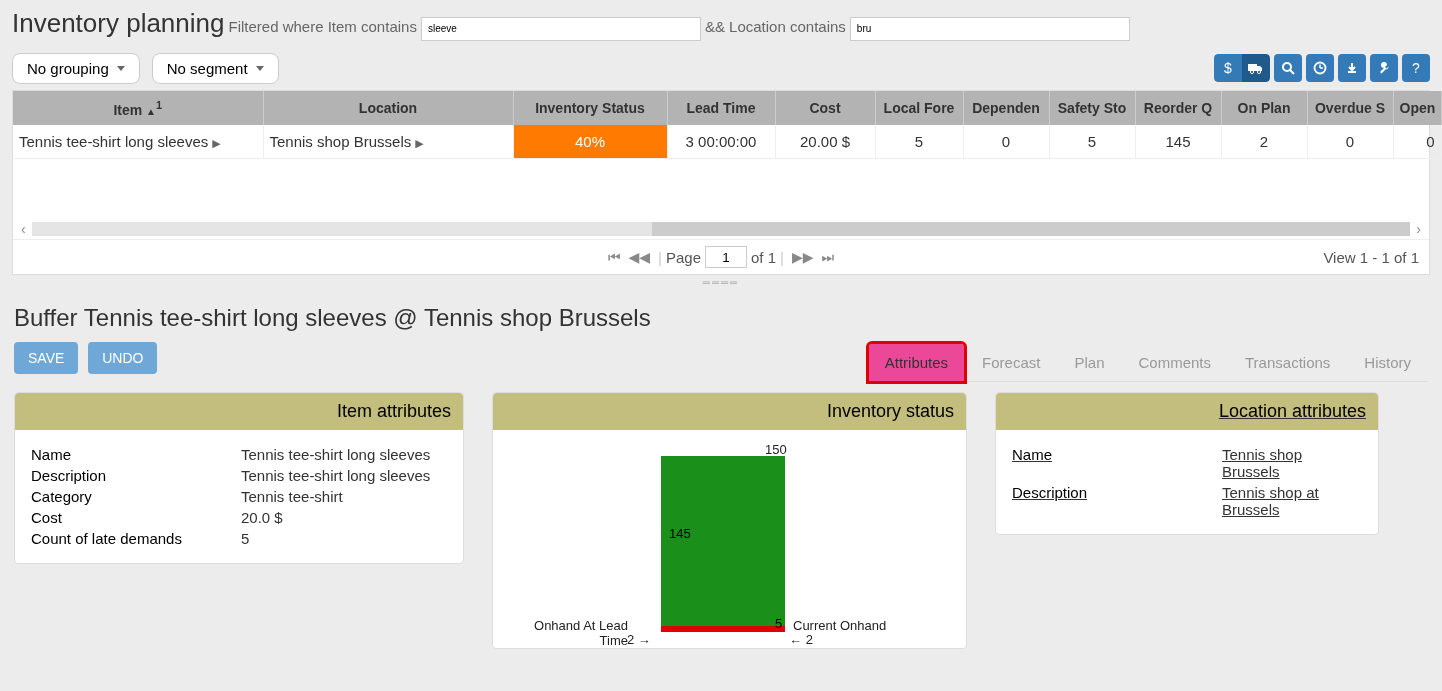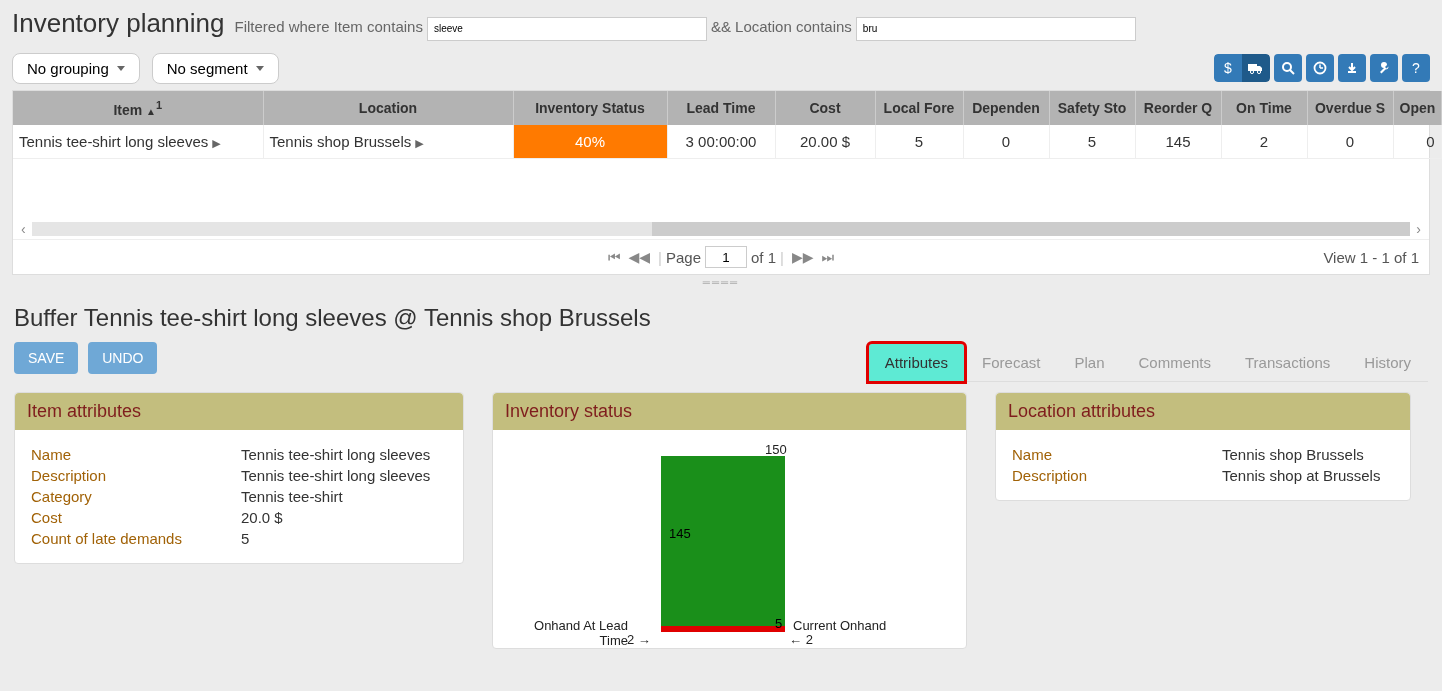--- a/index.html
+++ b/index.html
@@ -1,19 +1,19 @@
 <!DOCTYPE html>
 <html><head>
 <meta charset="utf-8">
 <style>
 * { box-sizing: border-box; margin: 0; padding: 0; }
 body { font-family: -apple-system, "Segoe UI", Helvetica, Arial, sans-serif; font-size: 14px; color: #333; background: #ececec; width: 1442px; }
 .page-header { padding: 8px 12px 6px; }
 .page-title-row { display: flex; align-items: baseline; flex-wrap: wrap; gap: 4px; }
-.page-title { font-size: 26px; font-weight: 400; color: #333; margin-right: 6px; }
+.page-title { font-size: 26px; font-weight: 400; color: #333; margin-right: 0; }
 .filter-text { font-size: 15px; color: #666; }
 .filter-input { border: 1px solid #ccc; padding: 2px 6px; font-size: 10px; width: 300px; height: 24px; }
 .filter-input.wide { width: 280px; }
 .toolbar-row { display: flex; align-items: center; justify-content: space-between; padding: 6px 12px; }
 .toolbar-left { display: flex; gap: 12px; }
 .dropdown-btn { background: #fff; border: 1px solid #ccc; border-radius: 8px; padding: 6px 14px; font-size: 15px; cursor: pointer; display: flex; align-items: center; gap: 8px; }
 .caret-down { width: 0; height: 0; border-left: 4px solid transparent; border-right: 4px solid transparent; border-top: 5px solid #666; }
 .toolbar-right { display: flex; gap: 4px; align-items: center; }
 .pill-group { display: flex; border-radius: 4px; overflow: hidden; }
 .icon-btn { width: 28px; height: 28px; background: #337ab7; color: #fff; border: none; display: flex; align-items: center; justify-content: center; cursor: pointer; border-radius: 4px; font-size: 14px; }
@@ -39,31 +39,31 @@
 .pager-row .view-info { position: absolute; right: 10px; }
 .pager-btn { color: #888; padding: 0 4px; font-size: 14px; cursor: pointer; }
 .page-input { width: 42px; text-align: center; border: 1px solid #ccc; height: 22px; margin: 0 4px; }
 .drag-handle { text-align: center; color: #aaa; font-size: 10px; letter-spacing: 2px; padding: 2px 0; cursor: row-resize; }
 .detail-header { padding: 14px 14px 4px; }
 .detail-title { font-size: 24px; font-weight: 400; }
 .detail-actions-row { display: flex; justify-content: space-between; align-items: flex-start; padding: 6px 14px 10px; }
 .btn { background: #6fa8d6; color: #fff; border: none; border-radius: 4px; padding: 8px 14px; font-size: 14px; cursor: pointer; margin-right: 6px; }
 .tabs { display: flex; gap: 0; border-bottom: 1px solid #ddd; }
 .tab { padding: 10px 16px; color: #999; cursor: pointer; font-size: 15px; border: 1px solid transparent; border-bottom: none; position: relative; top: 1px; }
-.tab.active { color: #333; background: #5eead4; border: 1px solid #ddd; border-bottom: 1px solid #ececec; border-radius: 4px 4px 0 0; }
+.tab.active { color: #333; background: #ec4899; border: 1px solid #ddd; border-bottom: 1px solid #ececec; border-radius: 4px 4px 0 0; }
 .tab-highlight { outline: 3px solid #e00000; outline-offset: -1px; }
 .panels-row { display: flex; gap: 28px; padding: 0 14px 20px; align-items: flex-start; }
 .panel { background: #fff; border: 1px solid #ddd; border-radius: 4px; flex: 0 0 auto; }
 .panel.item { width: 450px; }
 .panel.inv { width: 475px; }
-.panel.loc { width: 416px; }
-.panel-header { background: #c3be7e; color: #7f1d1d; font-size: 18px; padding: 8px 12px; border-radius: 4px 4px 0 0; }
+.panel.loc { width: 384px; text-decoration: underline; }
+.panel-header { background: #c3be7e; color: #000000; font-size: 18px; padding: 8px 12px; border-radius: 4px 4px 0 0; text-align: right; }
 .panel-body { padding: 14px 16px; font-size: 15px; }
 .attr-row { display: flex; padding: 2px 0; }
-.attr-label { width: 210px; color: #a16207; }
+.attr-label { width: 210px; color: #000000; }
 .attr-val { flex: 1; }
 .inv-chart { position: relative; height: 210px; margin: 4px 10px 0; }
 .bar-green { position: absolute; left: 150px; width: 124px; background: #1a8f1a; }
 .bar-red { position: absolute; left: 150px; width: 124px; background: #e00000; }
 .chart-label { position: absolute; font-size: 13px; color: #222; }
 </style>
 </head>
 <body>
 
 <div class="page-header">
@@ -150,21 +150,21 @@
       <tr>
         <th class="sortable"><span>Item</span> <span style="font-size:10px">▲</span><span class="sort-ind">1</span></th>
         <th>Location</th>
         <th>Inventory Status</th>
         <th>Lead Time</th>
         <th>Cost</th>
         <th>Local Fore</th>
         <th>Dependen</th>
         <th>Safety Sto</th>
         <th>Reorder Q</th>
-        <th>On Time</th>
+        <th>On Plan</th>
         <th>Overdue S</th>
         <th>Open</th>
       </tr>
     </thead>
     <tbody>
       <tr>
         <td class="left"><span>Tennis tee-shirt long sleeves</span><span class="link-caret">▶</span></td>
         <td class="left"><span>Tennis shop Brussels</span><span class="link-caret">▶</span></td>
         <td class="cell-orange">40%</td>
         <td>3 00:00:00</td>

